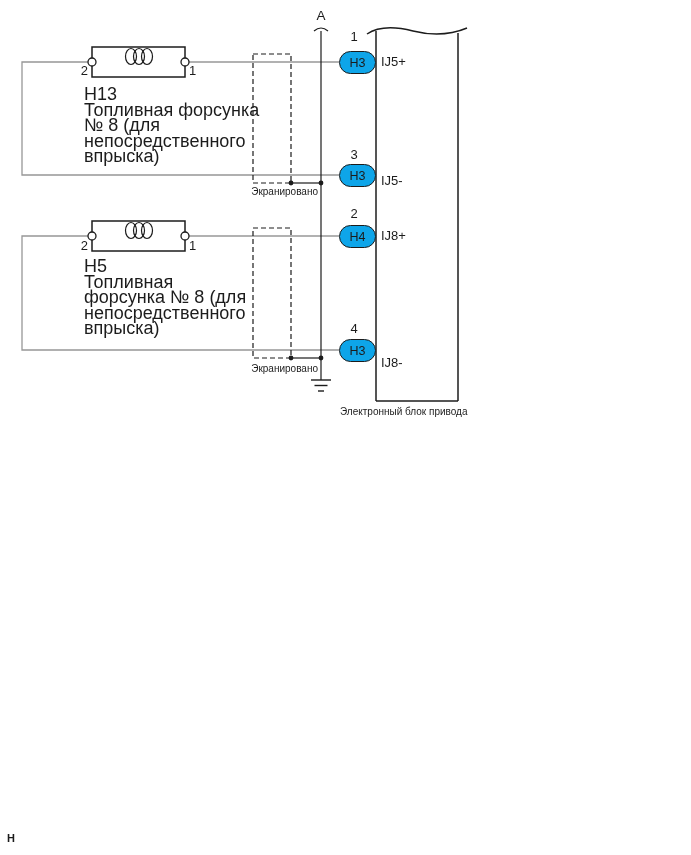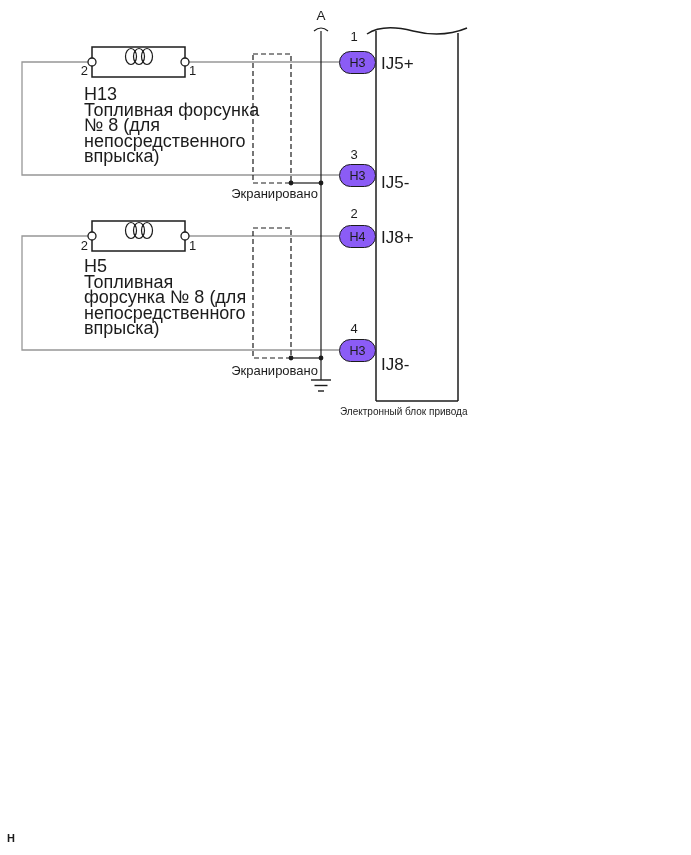--- a/index.html
+++ b/index.html
@@ -10,27 +10,27 @@
     background: #ffffff;
     font-family: "Liberation Sans", sans-serif;
     color: #1c1c1c;
     overflow: hidden;
   }
   .page svg { position: absolute; left: 0; top: 0; }
   .desc-block { position: absolute; font-size: 18px; line-height: 15.5px; }
   .pin-num { position: absolute; left: 336px; width: 36px; text-align: center; font-size: 13px; }
   .oval {
     position: absolute; left: 339px; width: 35px; height: 21px;
-    border: 1.5px solid #1c1c1c; border-radius: 12px; background: #8b5cf6;
+    border: 1.5px solid #1c1c1c; border-radius: 12px; background: #0ea5e9;
     display: flex; align-items: center; justify-content: center;
     font-size: 12.5px;
   }
-  .signal { position: absolute; left: 381px; font-size: 17px; }
+  .signal { position: absolute; left: 381px; font-size: 13px; }
   .inj-pin { position: absolute; font-size: 13px; }
-  .shield-lbl { position: absolute; left: 218px; width: 100px; text-align: right; font-size: 13px; }
+  .shield-lbl { position: absolute; left: 218px; width: 100px; text-align: right; font-size: 10px; }
   .ecu-lbl { position: absolute; left: 340px; top: 404px; font-size: 10px; line-height: 16px; }
   .a-lbl { position: absolute; left: 310px; top: 8px; width: 22px; text-align: center; font-size: 13.5px; }
   .corner { position: absolute; left: 7px; top: 832px; font-size: 11px; font-weight: 600; }
 </style>
 </head>
 <body>
 
 <div class="page">
 
   <svg width="691" height="855" viewBox="0 0 691 855">

